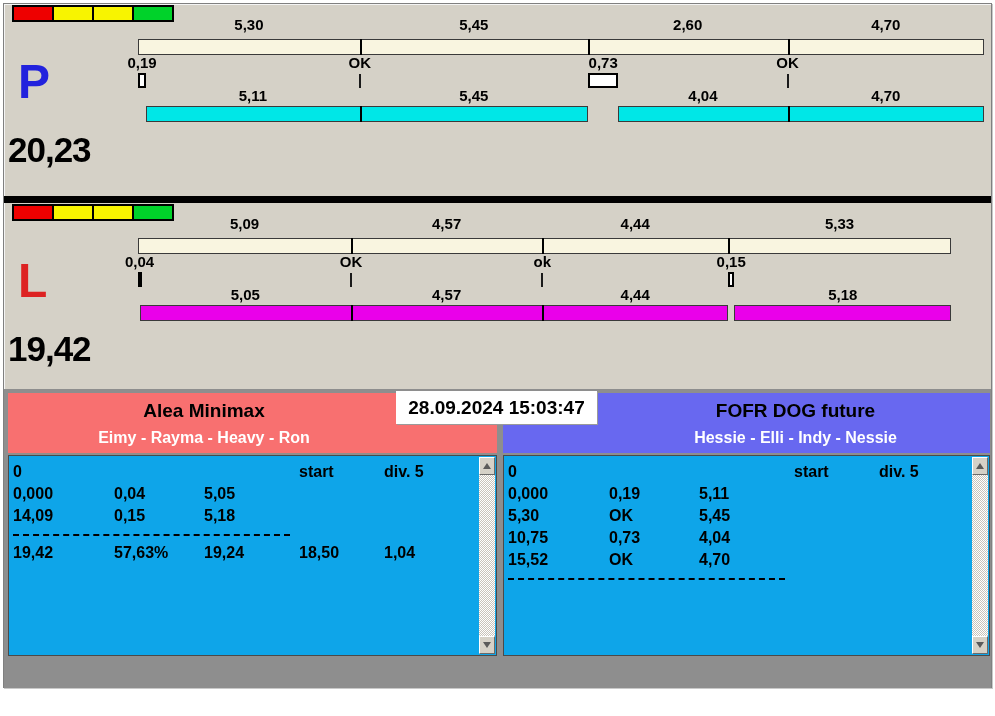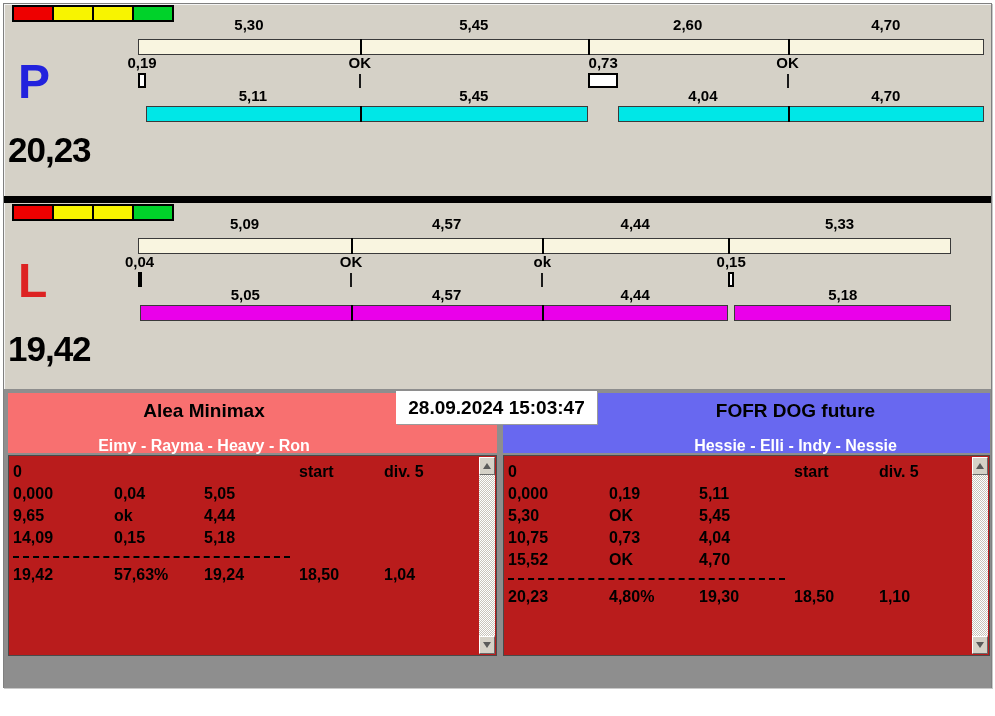--- a/index.html
+++ b/index.html
@@ -34,32 +34,32 @@
   .mark-box  { position:absolute; top:69px; height:15px; background:#fff; border:2px solid #000; }
   .act-piece { position:absolute; top:102px; height:16px; border:1px solid #3a3a3a; }
 
   
   .bottom-panel { position:absolute; left:0; top:385px; width:100%; height:299px; background:#8e8e8e; }
 
   .hdr { position:absolute; top:4px; height:60px; }
   #hdr-left  { left:4px;   width:489px; }
   #hdr-right { left:499px; width:487px; }
   .hdr-title { position:absolute; top:7px;  font-size:19px; font-weight:bold; color:#000; text-align:center; white-space:nowrap; }
-  .hdr-names { position:absolute; top:36px; font-size:16px; font-weight:bold; color:#fff; text-align:center; white-space:nowrap;margin-top:8px; }
+  .hdr-names { position:absolute; top:36px; font-size:16px; font-weight:bold; color:#fff; text-align:center; white-space:nowrap; }
   .hdr-cm    { position:absolute; top:33px; width:97px; text-align:center; font-size:17px; font-weight:bold; color:#fff; white-space:nowrap;margin-top:48px; }
   #hdr-left  .hdr-title, #hdr-left  .hdr-names { left:0; width:392px; }
   #hdr-left  .hdr-cm { right:0; }
   #hdr-right .hdr-title, #hdr-right .hdr-names { left:98px; width:389px; }
   #hdr-right .hdr-cm { left:0; }
 
   .timestamp { position:absolute; left:392px; top:2px; width:201px; height:33px; background:#fff;
                font-size:19px; font-weight:bold; color:#000; text-align:center; line-height:33px;
                box-shadow:1px 1px 0 #9a9a9a; white-space:nowrap; }
 
-  .tbl { position:absolute; top:66px; height:201px; background:#b91c1c; border:1px solid #4a4a4a; }
+  .tbl { position:absolute; top:66px; height:201px; background:#0ea5e9; border:1px solid #4a4a4a; }
   #tbl-left  { left:4px;   width:489px; }
   #tbl-right { left:499px; width:487px; }
   .tbl-content { position:absolute; left:0; top:0; right:18px; bottom:0; padding-top:5px; overflow:hidden; }
   .trow  { height:22px; line-height:22px; white-space:nowrap; margin-left:4px; }
   .tcell { display:inline-block; font-size:16px; font-weight:bold; color:#000; vertical-align:top; }
   .dashes { margin:7px 0 6px 4px; width:277px; border-top:2px dashed #000; }
 
   .sbar { position:absolute; right:1px; top:1px; bottom:1px; width:16px;
           background-color:#ffffff;
           background-image:linear-gradient(45deg,#c9c4bb 25%,transparent 25%,transparent 75%,#c9c4bb 75%),
@@ -169,21 +169,20 @@
       <div class="hdr-names">Hessie - Elli - Indy - Nessie</div>
       <div class="hdr-cm">27,5 cm</div>
     </div>
 
     <div class="timestamp">28.09.2024 15:03:47</div>
 
     <div id="tbl-left" class="tbl">
         <div class="tbl-content">
           <div class="trow"><span class="tcell" style="width: 101px;">0</span><span class="tcell" style="width: 90px;"></span><span class="tcell" style="width: 95px;"></span><span class="tcell" style="width: 85px;">start</span><span class="tcell" style="width: 80px;">div. 5</span></div>
           <div class="trow"><span class="tcell" style="width: 101px;">0,000</span><span class="tcell" style="width: 90px;">0,04</span><span class="tcell" style="width: 95px;">5,05</span></div>
-          <div class="trow"><span class="tcell" style="width: 101px;">9,65</span><span class="tcell" style="width: 90px;">ok</span><span class="tcell" style="width: 95px;">4,44</span></div>
           <div class="trow"><span class="tcell" style="width: 101px;">14,09</span><span class="tcell" style="width: 90px;">0,15</span><span class="tcell" style="width: 95px;">5,18</span></div>
           <div class="dashes"></div>
           <div class="trow"><span class="tcell" style="width: 101px;">19,42</span><span class="tcell" style="width: 90px;">57,63%</span><span class="tcell" style="width: 95px;">19,24</span><span class="tcell" style="width: 85px;">18,50</span><span class="tcell" style="width: 80px;">1,04</span></div>
         </div>
         <div class="sbar">
           <div class="sbtn up">
             <span class="arr-up"></span>
           </div>
           <div class="sbtn down">
             <span class="arr-dn"></span>
@@ -191,21 +190,20 @@
         </div>
       </div>
     <div id="tbl-right" class="tbl">
         <div class="tbl-content">
           <div class="trow"><span class="tcell" style="width: 101px;">0</span><span class="tcell" style="width: 90px;"></span><span class="tcell" style="width: 95px;"></span><span class="tcell" style="width: 85px;">start</span><span class="tcell" style="width: 80px;">div. 5</span></div>
           <div class="trow"><span class="tcell" style="width: 101px;">0,000</span><span class="tcell" style="width: 90px;">0,19</span><span class="tcell" style="width: 95px;">5,11</span></div>
           <div class="trow"><span class="tcell" style="width: 101px;">5,30</span><span class="tcell" style="width: 90px;">OK</span><span class="tcell" style="width: 95px;">5,45</span></div>
           <div class="trow"><span class="tcell" style="width: 101px;">10,75</span><span class="tcell" style="width: 90px;">0,73</span><span class="tcell" style="width: 95px;">4,04</span></div>
           <div class="trow"><span class="tcell" style="width: 101px;">15,52</span><span class="tcell" style="width: 90px;">OK</span><span class="tcell" style="width: 95px;">4,70</span></div>
           <div class="dashes"></div>
-          <div class="trow"><span class="tcell" style="width: 101px;">20,23</span><span class="tcell" style="width: 90px;">4,80%</span><span class="tcell" style="width: 95px;">19,30</span><span class="tcell" style="width: 85px;">18,50</span><span class="tcell" style="width: 80px;">1,10</span></div>
         </div>
         <div class="sbar">
           <div class="sbtn up">
             <span class="arr-up"></span>
           </div>
           <div class="sbtn down">
             <span class="arr-dn"></span>
           </div>
         </div>
       </div>

